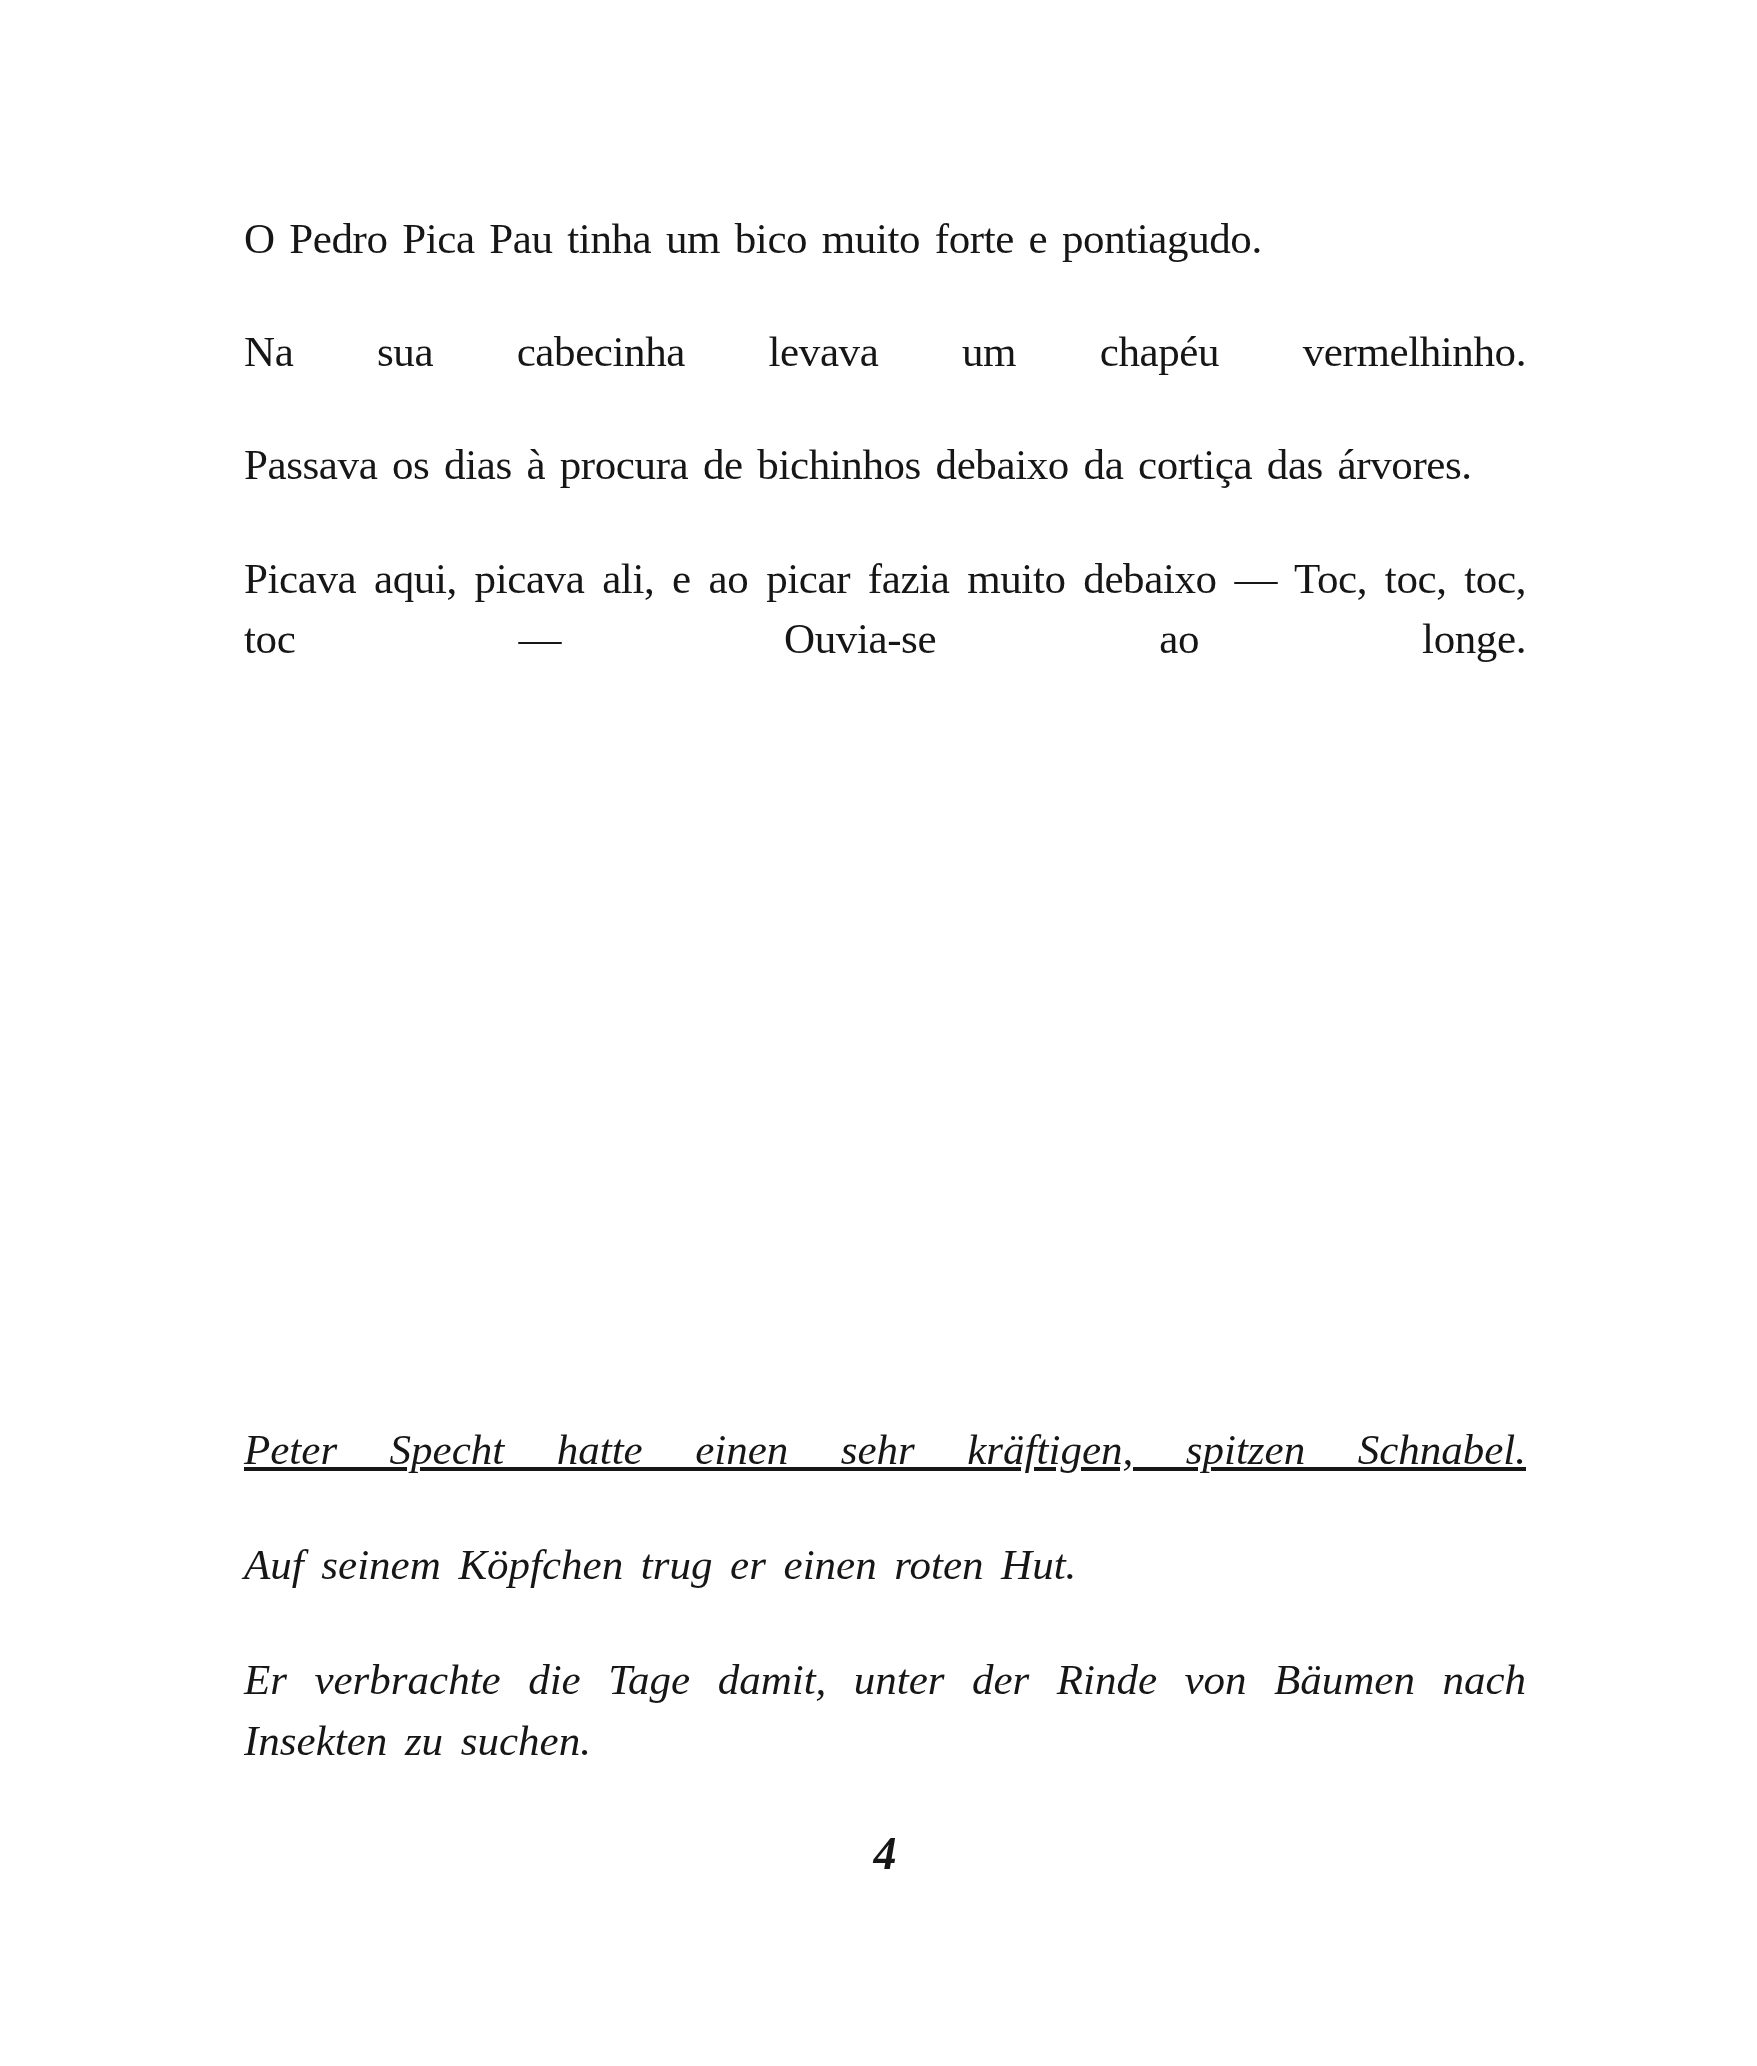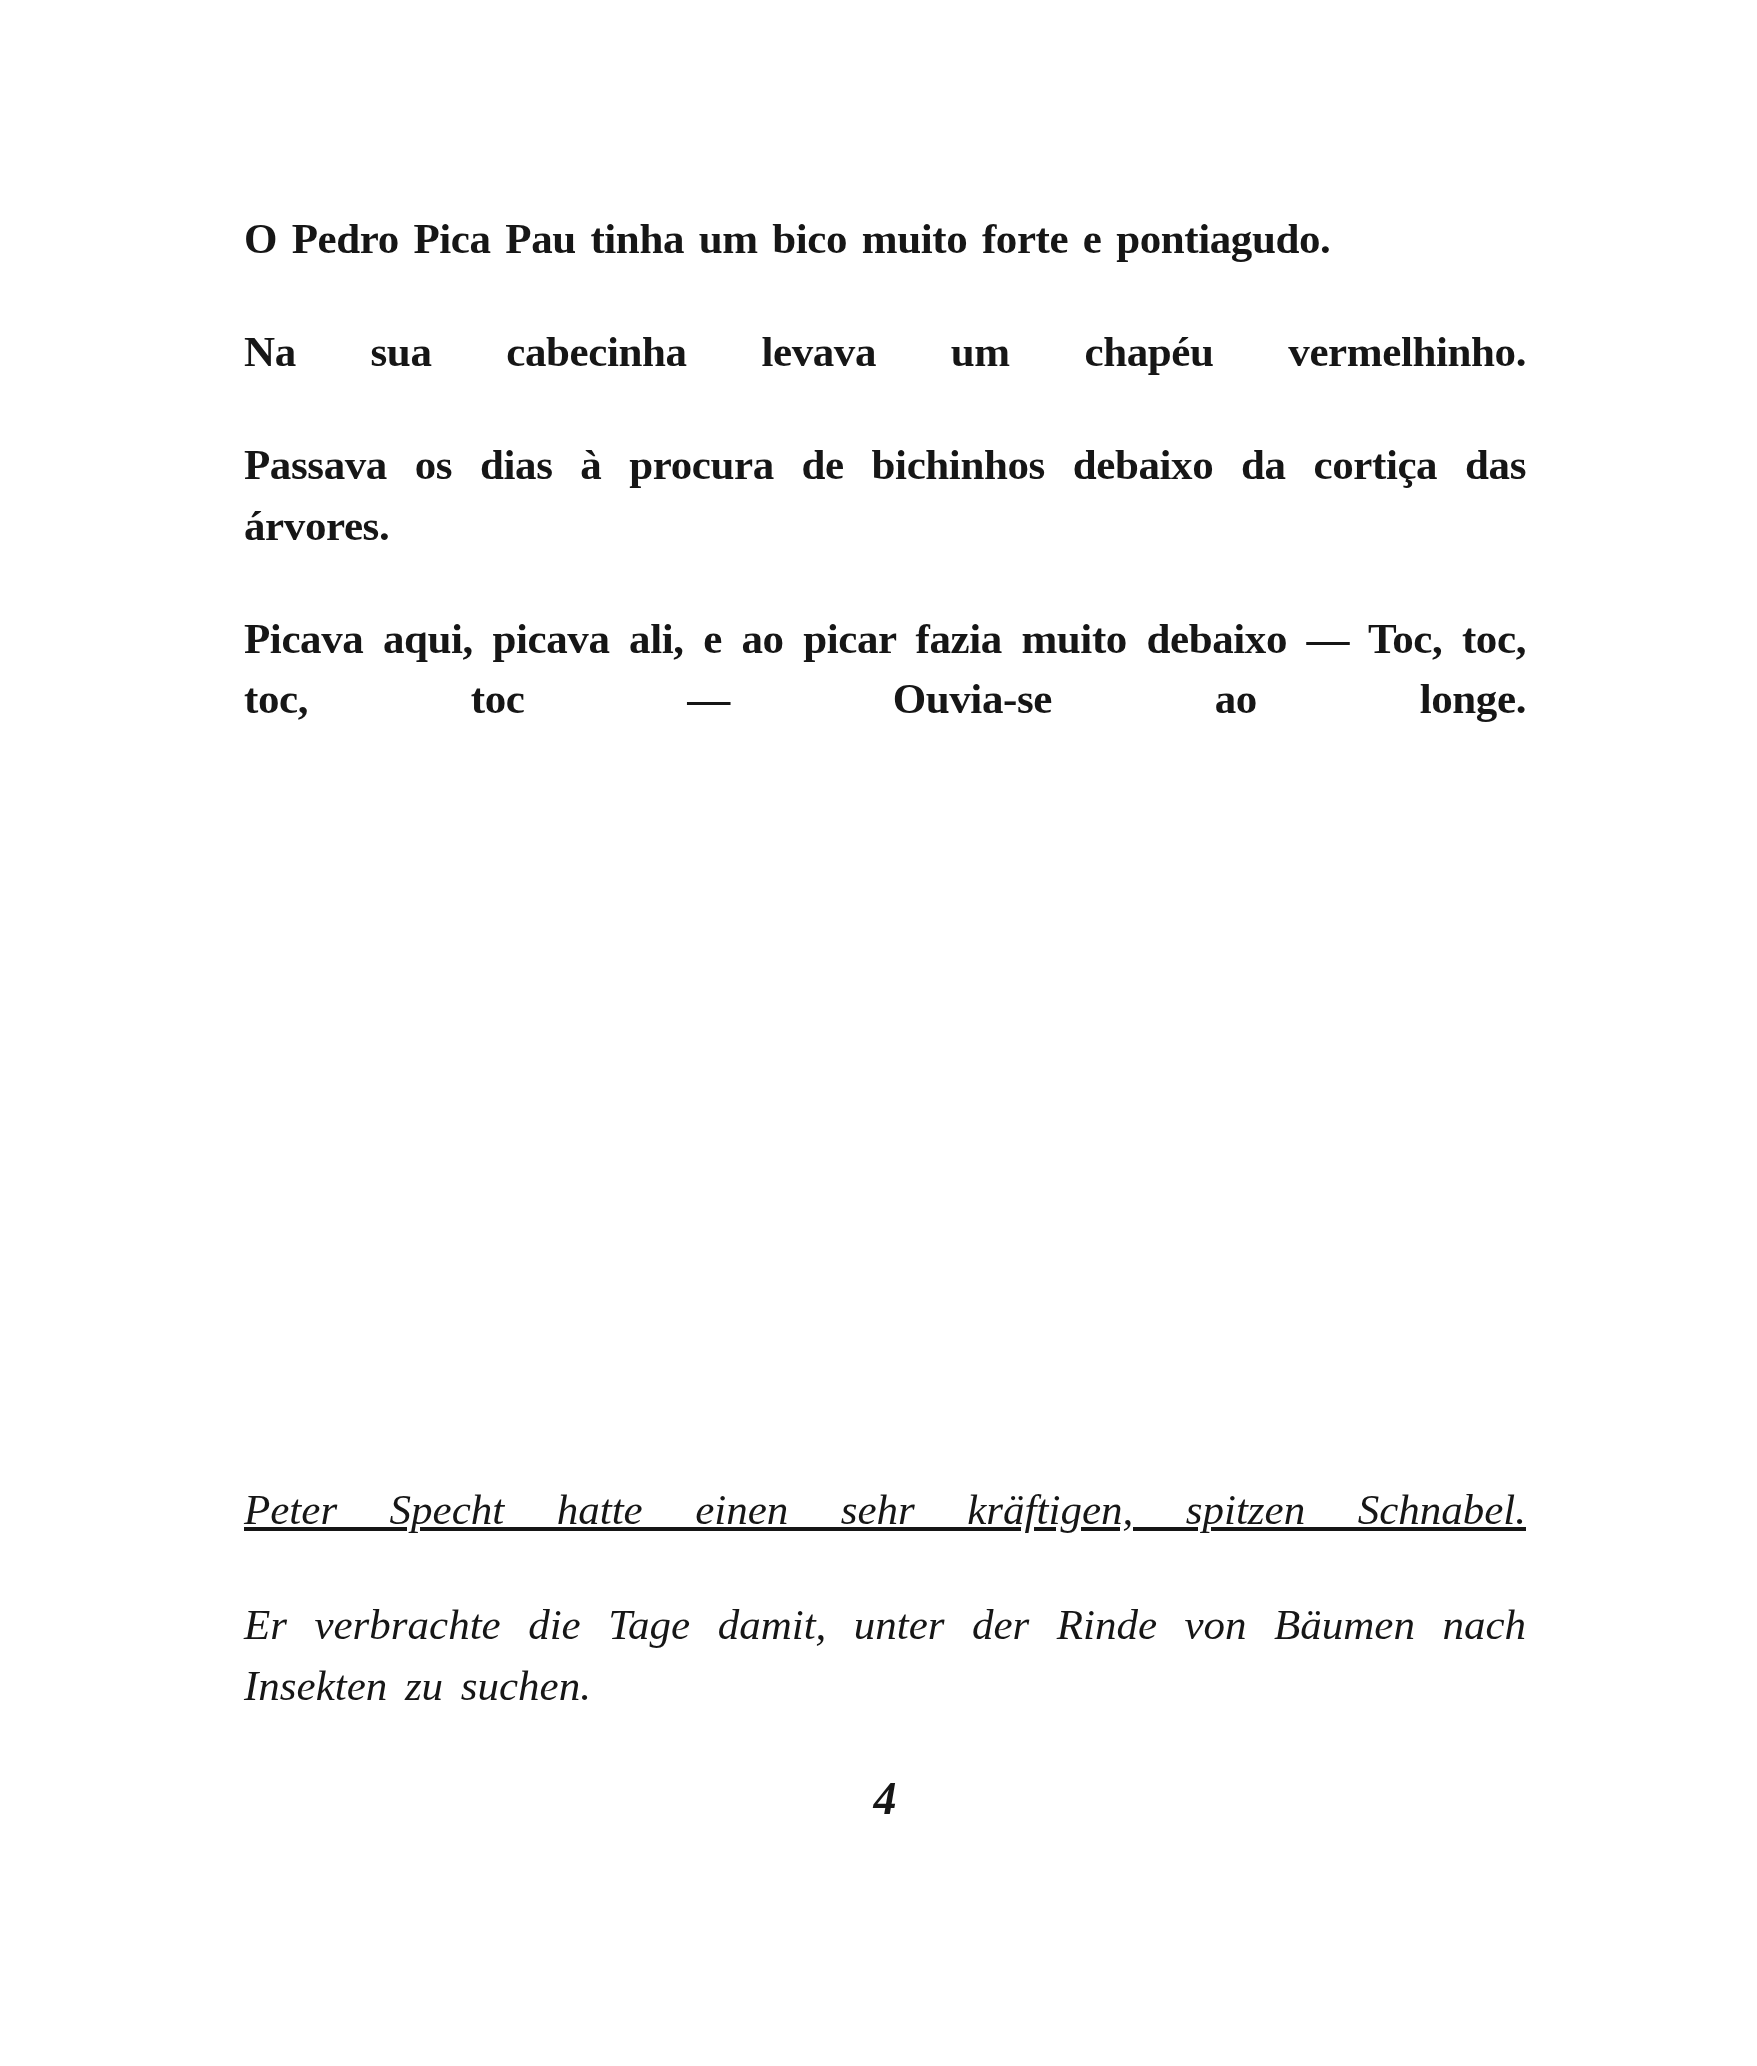--- a/index.html
+++ b/index.html
@@ -15,21 +15,21 @@
     color: #161616;
     overflow: hidden;
     font-family: "Liberation Serif", serif;
   }
   .content {
     padding: 209px 231px 0 244px;
   }
   
   .pt-para {
     font-family: "Liberation Serif", serif;
-    font-weight: 700;
+    font-weight: 400;
     font-size: 43px;
     line-height: 1.4;
     letter-spacing: -0.4px;
     word-spacing: 0.10em;
     text-align: justify;
     margin: 0 0 53px 0;
     color: #161616;
   }
   .pt-para.full-last {
     text-align-last: justify;
@@ -75,20 +75,21 @@
       <p class="pt-para">O Pedro Pica Pau tinha um bico muito forte e pontiagudo.</p>
       <p class="pt-para full-last">Na sua cabecinha levava um chapéu vermelhinho.</p>
       <p class="pt-para">Passava os dias à procura de bichinhos debaixo da cortiça das árvores.</p>
       <p class="pt-para full-last">Picava aqui, picava ali, e ao picar fazia muito debaixo — Toc, toc, toc, toc — Ouvia-se ao longe.</p>
     </div>
 
     <div class="spacer"></div>
 
     <div>
       <p class="de-para full-last">Peter Specht hatte einen sehr kräftigen, spitzen Schnabel.</p>
+      <p class="de-para">Auf seinem Köpfchen trug er einen roten Hut.</p>
       <p class="de-para">Er verbrachte die Tage damit, unter der Rinde von Bäumen nach Insekten zu suchen.</p>
     </div>
 
     <div class="page-number">4</div>
 
   </div>
 </div>
 
 
 </body></html>

